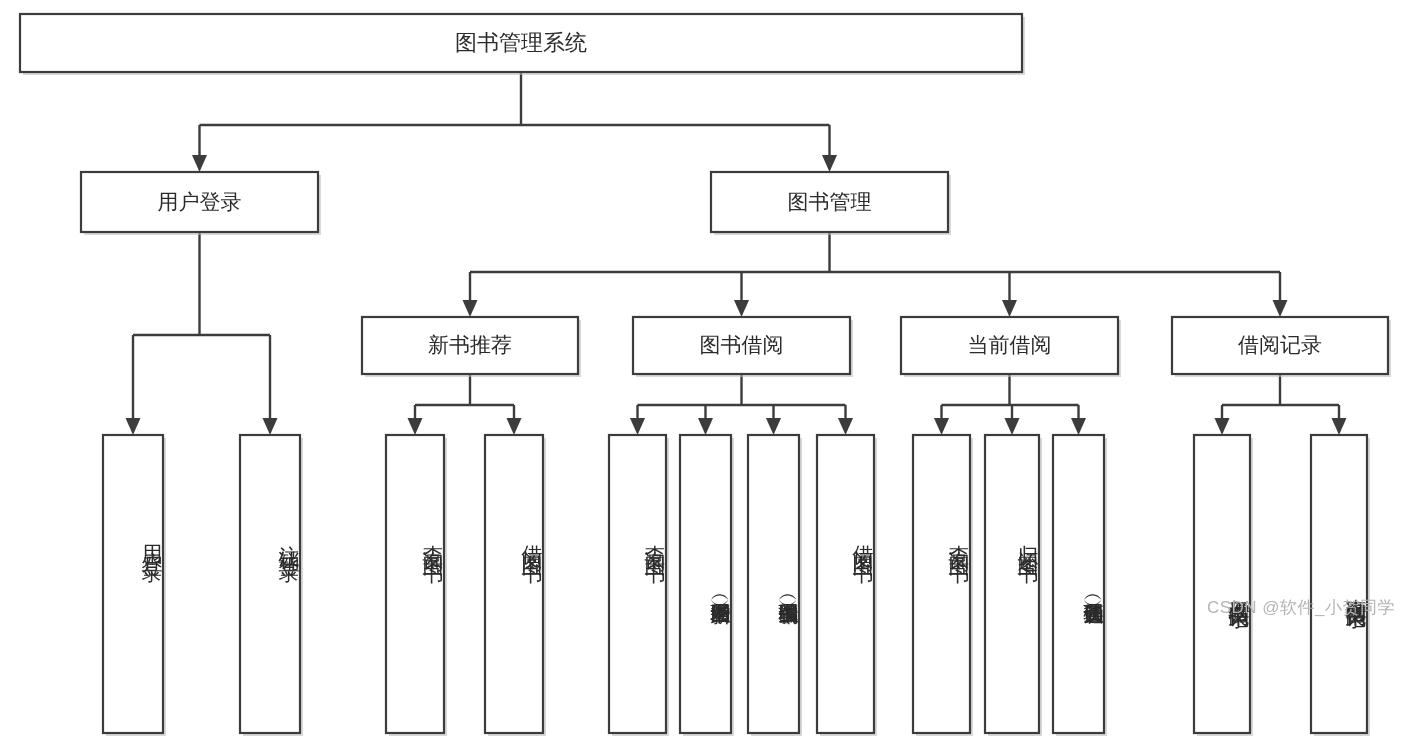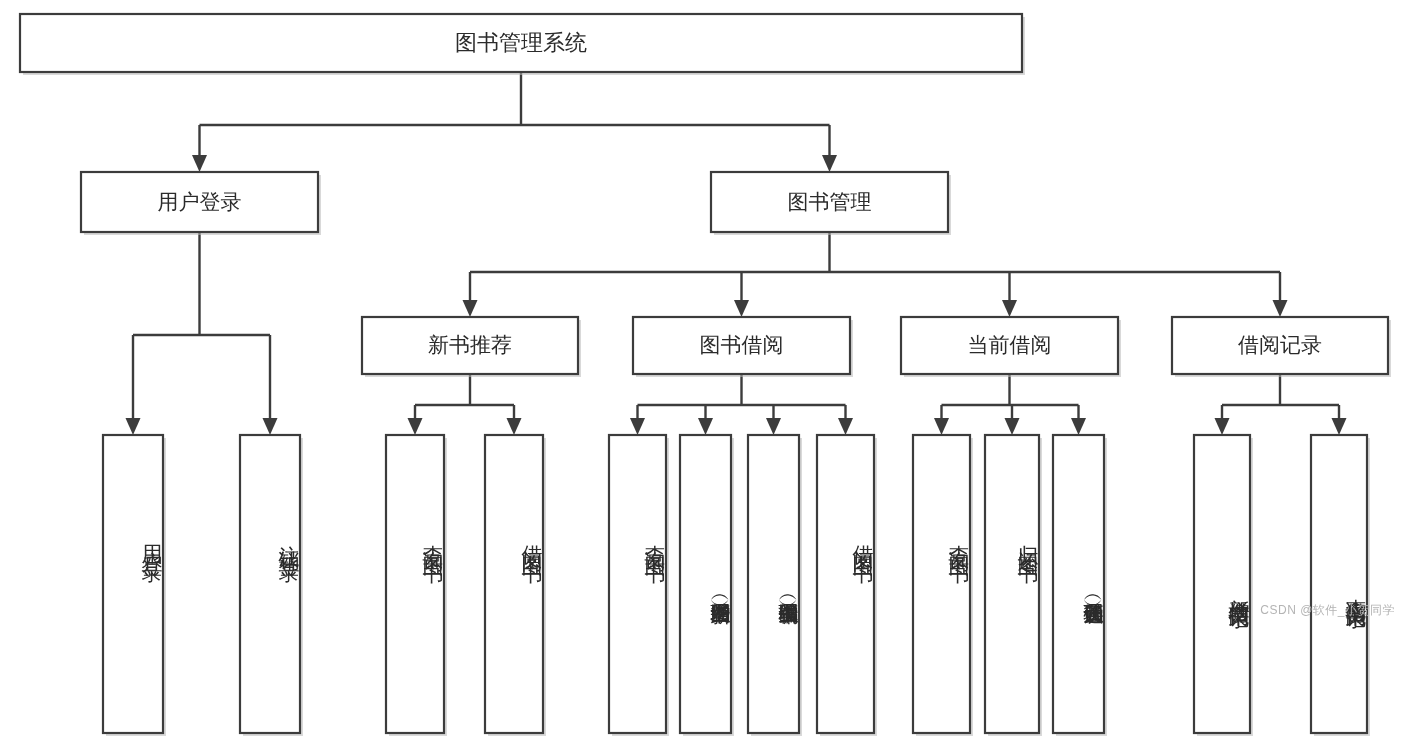--- a/index.html
+++ b/index.html
@@ -70,21 +70,21 @@
     align-items: flex-start;
     justify-content: center;
     white-space: nowrap;
     pointer-events: none;
   }
   .watermark {
     position: absolute;
     right: 10px;
     bottom: 6px;
     font-family: "Liberation Sans", "DejaVu Sans", sans-serif;
-    font-size: 12px;
+    font-size: 17px;
     color: #b4b4b4;
     white-space: nowrap;
     letter-spacing: 0.5px;
   }
 </style>
 </head>
 <body>
 
 <div id="diagram-root">
   <svg class="diagram" id="diagram-svg" viewBox="0 0 1405 747" xmlns="http://www.w3.org/2000/svg">

